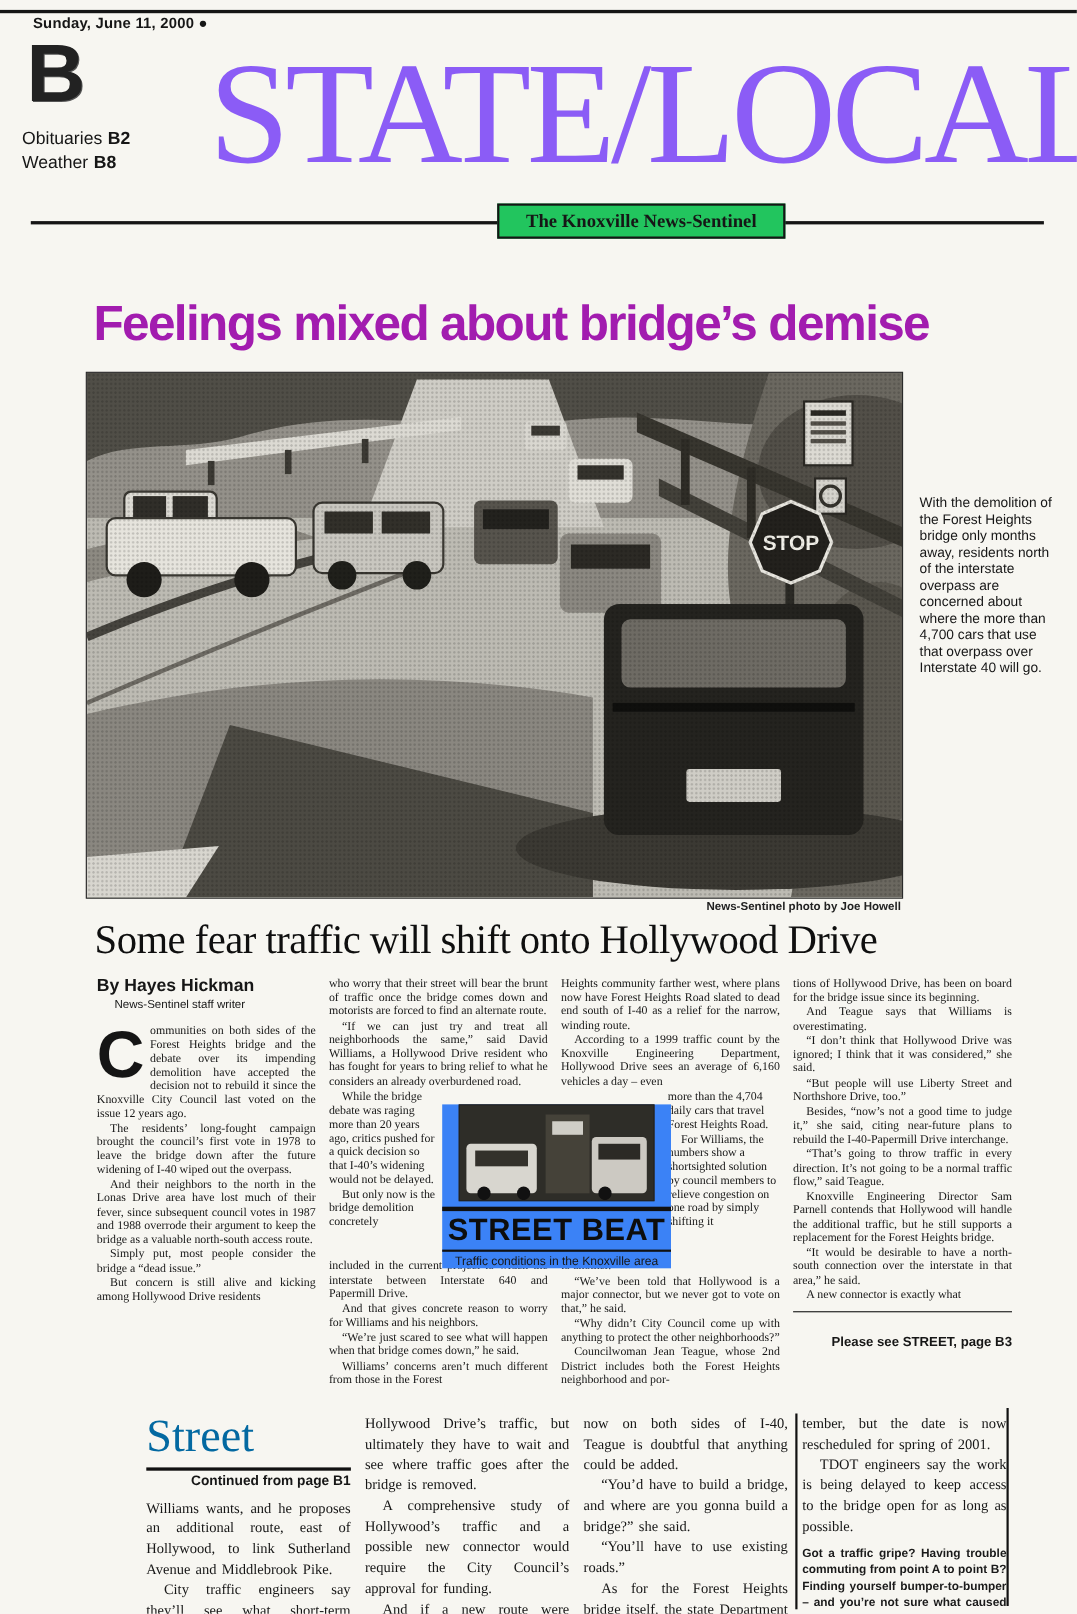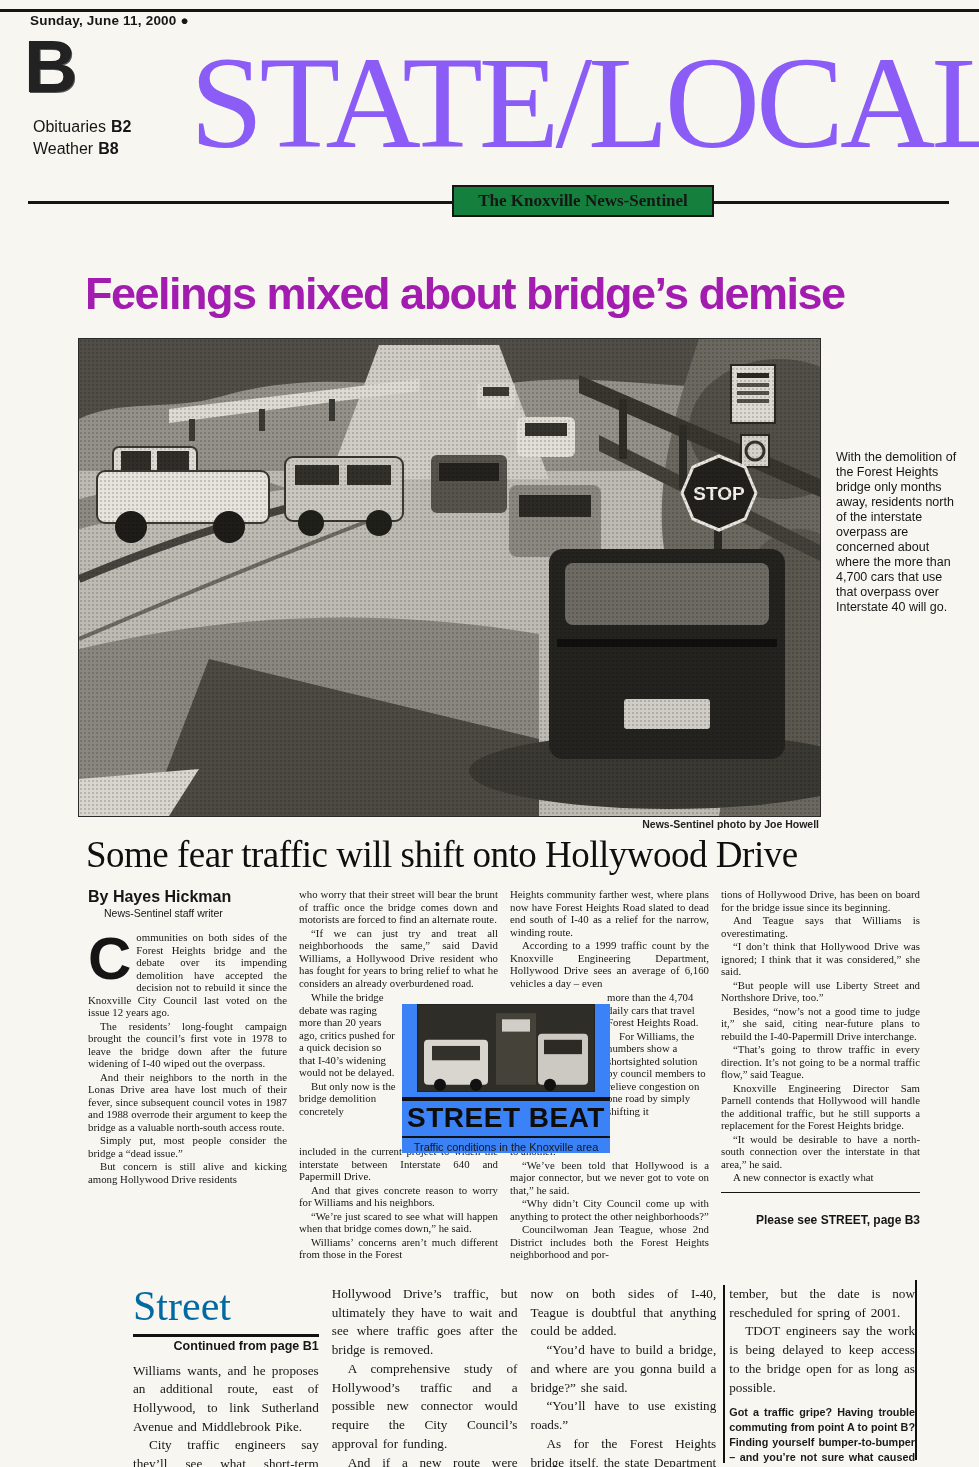--- a/index.html
+++ b/index.html
@@ -6,26 +6,26 @@
   body{
     width:979px;height:1467px;position:relative;overflow:hidden;
     background:#f7f6f1;color:#161616;
     font-family:"Liberation Serif", serif;
   }
   .abs{position:absolute;}
   
   .top-rule{top:9px;left:0;width:100%;height:3px;background:#151515;}
   .date-line{top:13px;left:30px;font:bold 13.5px "Liberation Sans",sans-serif;letter-spacing:.2px;}
   .section-letter{top:30px;left:24px;font:bold 74px/1 "Liberation Sans",sans-serif;color:#222;letter-spacing:-2px;text-shadow:1px 1px 0 #555;}
-  .index{top:116px;left:20px;font:16px/1.35 "Liberation Sans",sans-serif;margin-left:13px;}
+  .index{top:116px;left:20px;font:16px/1.35 "Liberation Sans",sans-serif;}
   .index .pg{font-weight:bold;margin-left:5px;}
   .masthead-wrap{top:34px;left:190px;right:0;height:168px;overflow:hidden;}
   .masthead{font-family:"Liberation Serif",serif;font-size:132px;line-height:1.05;letter-spacing:-4px;white-space:nowrap;color:#8b5cf6;}
   .rule2{top:201px;left:28px;width:921px;height:2.5px;background:#151515;}
-  .sentinel-box{top:185px;left:452px;width:250px;border:2.5px solid #151515;background:#15803d;
+  .sentinel-box{top:185px;left:452px;width:250px;border:2.5px solid #151515;background:#22c55e;
     text-align:center;font:bold 17px/1.5 "Liberation Serif",serif;padding:1px 4px;}
   
   .headline{top:268px;left:85px;font:bold 45px "Liberation Sans",sans-serif;letter-spacing:-1.5px;color:#a21caf;}
   .photo{top:338px;left:78px;width:741px;height:477px;border:1px solid #2a2a2a;overflow:hidden;background:#bdbbb3;}
   .photo svg{display:block;width:100%;height:100%;}
   .grain{position:absolute;inset:0;background-image:radial-gradient(#00000028 1px, transparent 1.2px);background-size:4px 4px;pointer-events:none;}
   .caption{top:450px;left:836px;width:126px;font:12.5px/1.2 "Liberation Sans",sans-serif;}
   .credit{top:818px;left:480px;width:339px;text-align:right;font:bold 10.5px "Liberation Sans",sans-serif;color:#222;}
   .subhead{top:833px;left:86px;font:37px "Liberation Serif",serif;letter-spacing:-.5px;color:#0f0f0f;}
   

